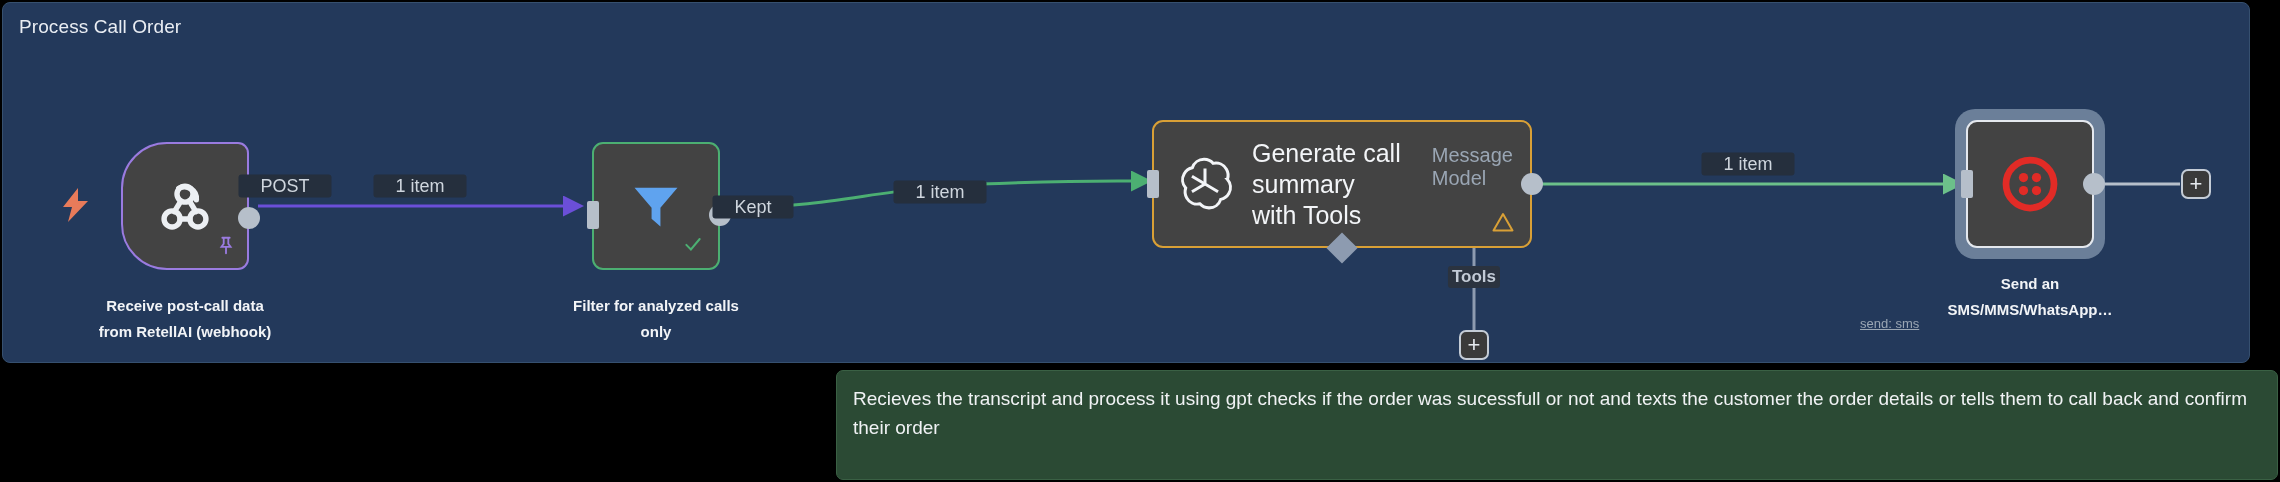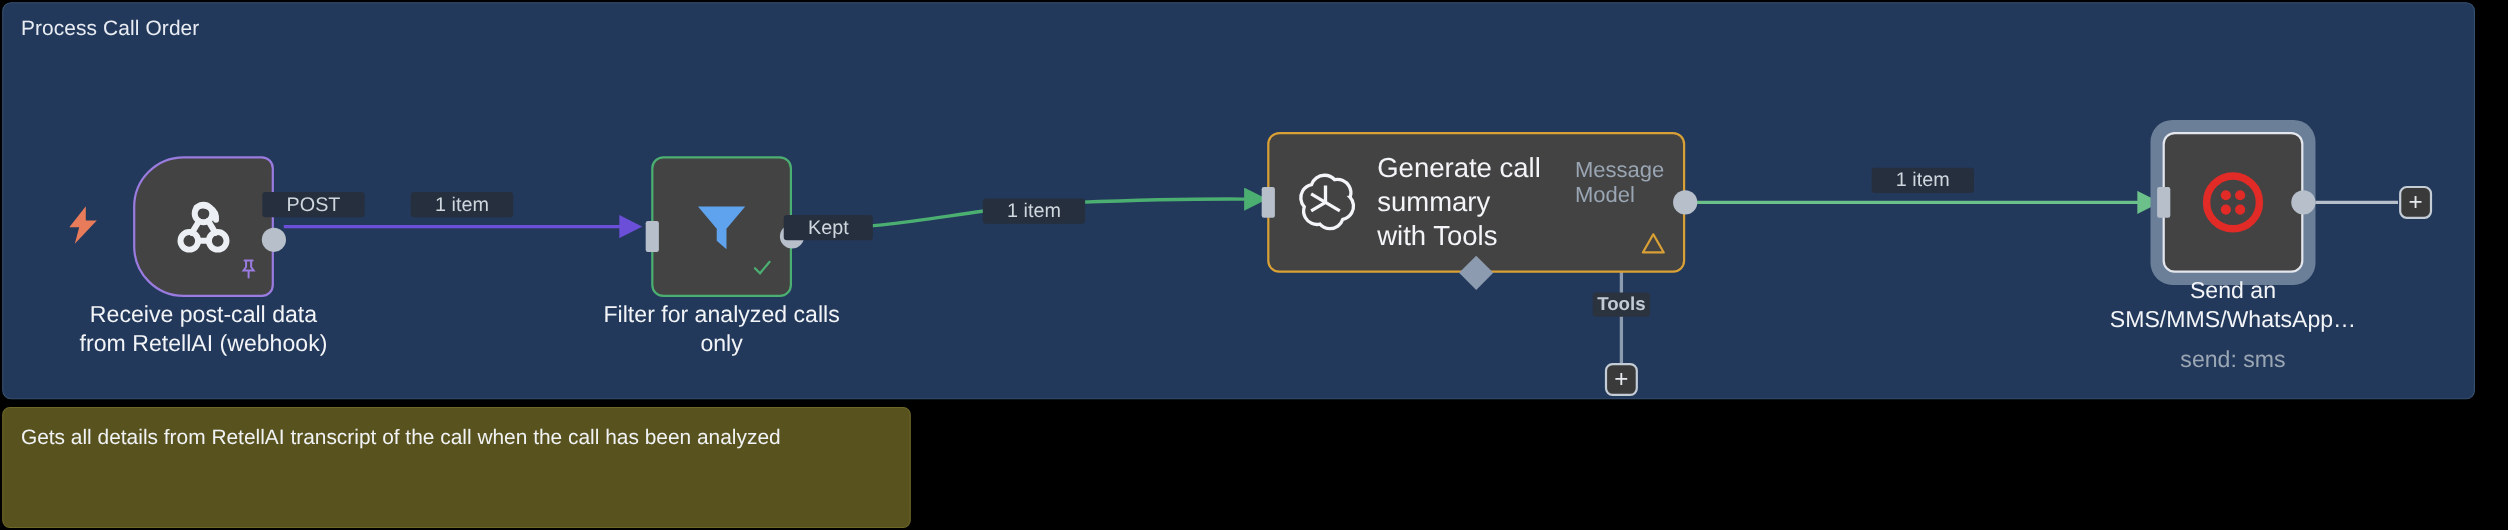--- a/index.html
+++ b/index.html
@@ -96,37 +96,38 @@
     background: #6b7f99;
     border-radius: 20px;
   }
   .node-twilio .node-box {
     left: 0; top: 0; width: 128px; height: 128px;
     border: 2px solid #e4e8ee;
   }
 
   .node-label {
     position: absolute;
-    top: 132px;
+    top: 151px;
     width: 340px;
     left: 50%;
     transform: translateX(-50%);
     text-align: center;
-    font-size: 21px;
+    font-size: 15px;
     line-height: 26px;
     color: #f2f4f7;
+    font-weight: bold;
   }
   .node-sublabel {
     position: absolute;
     top: 196px;
     width: 340px; left: 50%;
     transform: translateX(-50%);
-    text-align: center;
-    font-size: 21px;
+    font-size: 13px;
     color: #9aa6b4;
+    text-decoration: underline;
   }
 
   
   .port-in {
     position: absolute;
     width: 12px; height: 28px;
     background: #b6bfca;
     border-radius: 2px;
     top: 50%; transform: translateY(-50%);
     left: -5px;
@@ -335,17 +336,17 @@
     <div class="port-in"></div>
     <div class="port-out"></div>
     <div class="node-label">
       <span>Send an</span><br>
       <span>SMS/MMS/WhatsApp…</span>
     </div>
     <div class="node-sublabel">send: sms</div>
   </div>
   <div class="plus-btn" style="left:2196px; top:184px;">+</div>
 
-  <div class="sticky-yellow">
-    <div class="sticky-text">Gets all details from RetellAI transcript of the call when the call has been analyzed</div>
+  <div class="sticky-green">
+    <div class="sticky-text">Recieves the transcript and process it using gpt checks if the order was sucessfull or not and texts the customer the order details or tells them to call back and confirm their order</div>
   </div>
 
 </div>
 
 </body></html>

